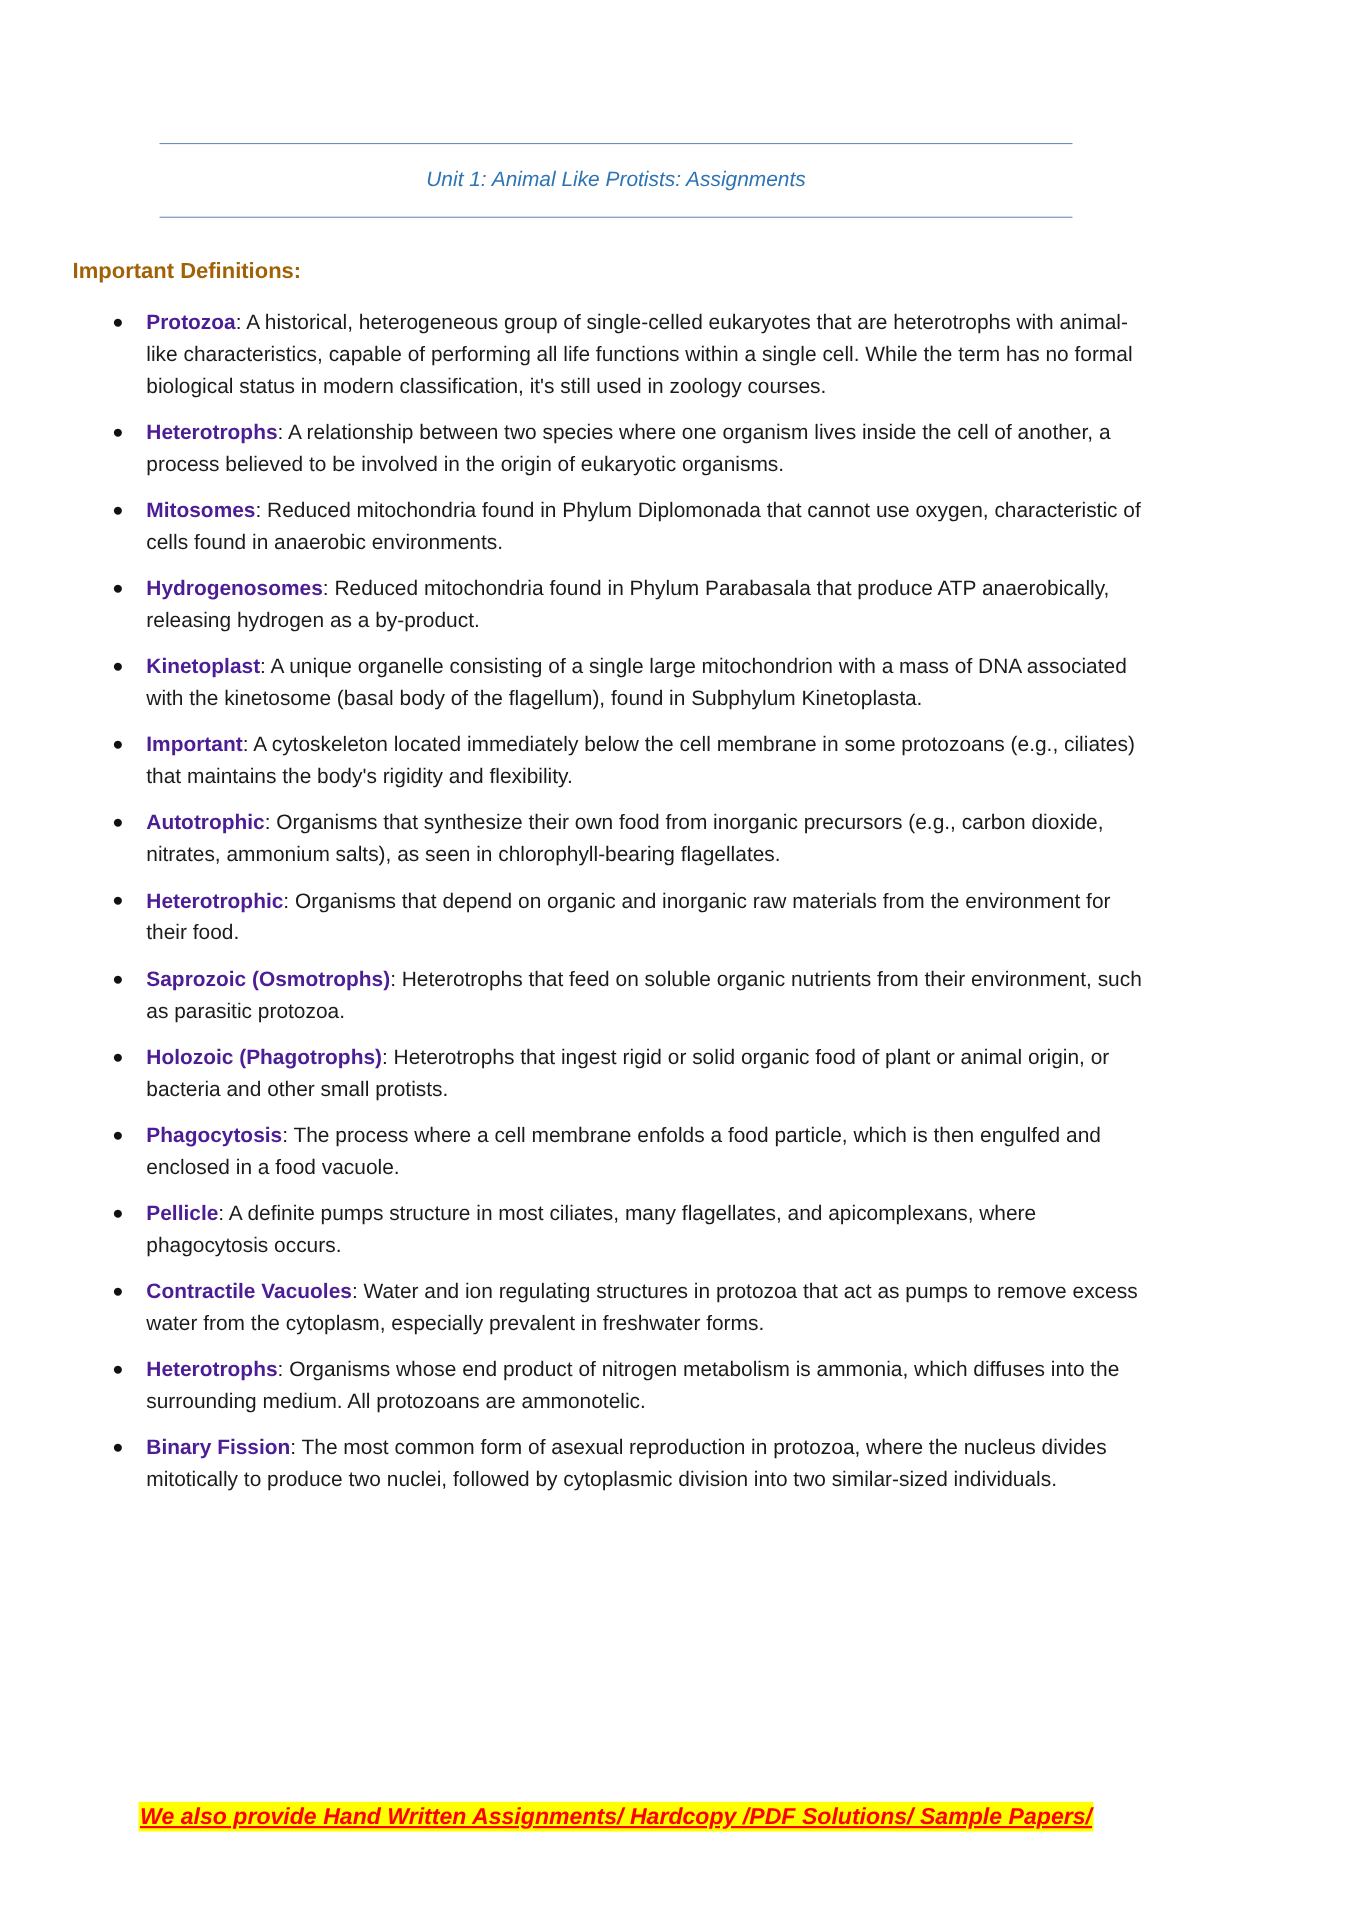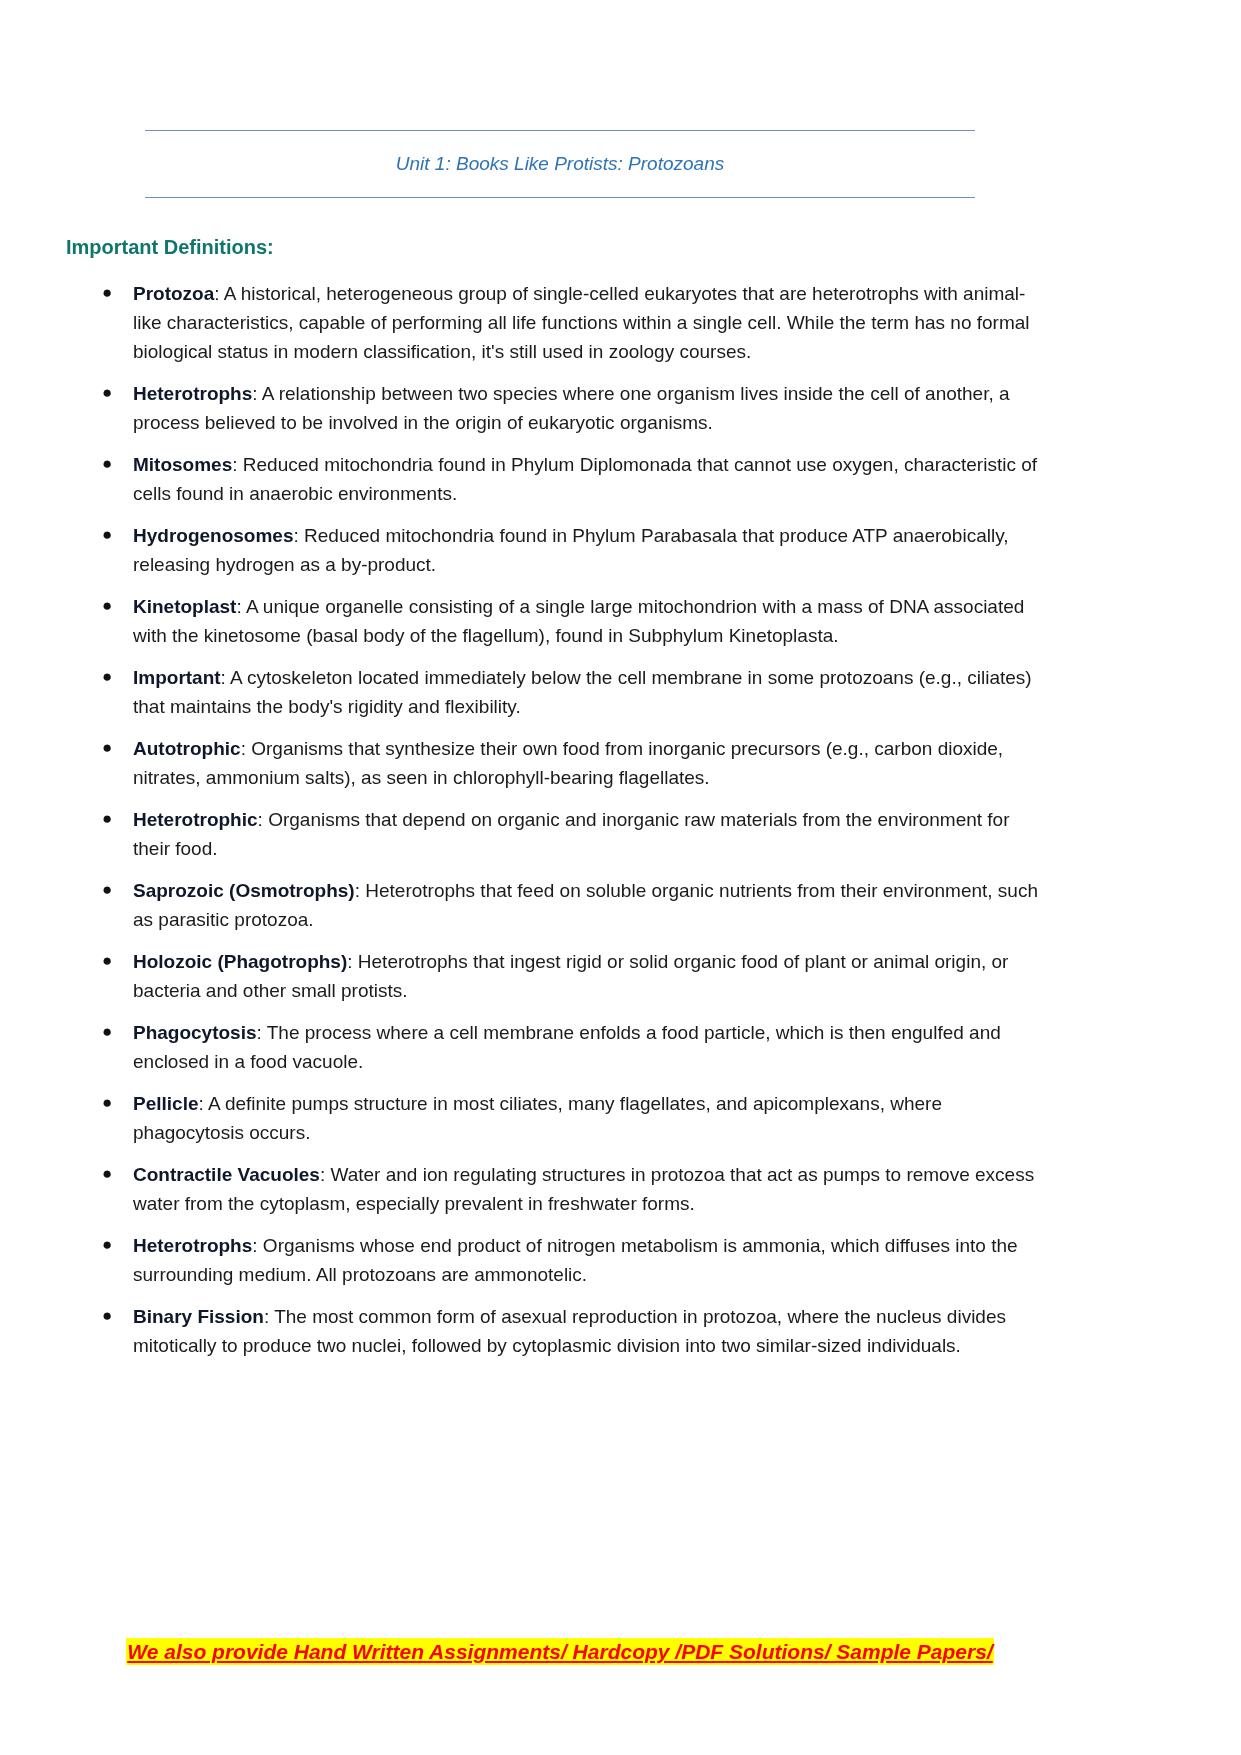--- a/index.html
+++ b/index.html
@@ -13,50 +13,50 @@
 
   .title-block { margin:130px 0 0 145px; width:830px; }
   .rule { border:none; border-top:1px solid #6a8fb8; height:0; }
   .doc-title {
     text-align:center; font-style:italic; color:#2e74b5;
     font-size:19px; line-height:26px; padding:20px 0;
   }
 
   .section-heading {
     margin:38px 0 20px 66px;
-    font-weight:bold; font-size:20px; color:#0f766e;
+    font-weight:bold; font-size:20px; color:#a16207;
   }
 
   ul.definitions { list-style:none; margin-left:66px; width:975px; }
   ul.definitions li {
     position:relative; padding-left:67px; margin-bottom:13px;
     font-size:19px; line-height:29px;
   }
   .bullet { position:absolute; left:36px; top:-1px; font-size:17px; color:#111111; }
-  .term { font-weight:bold; color:#0f172a; }
+  .term { font-weight:bold; color:#4c1d95; }
   .def-text { color:#1b1b1b; }
 
   .footer {
     position:absolute; top:1634px; left:0; width:1120px;
     text-align:center; font-size:21px; font-weight:bold; font-style:italic;
     line-height:35px;
   }
   .footer .hl {
     background:#ffff00; color:#ff0000;
     text-decoration:underline; padding:2px 1px;
   }
 </style>
 </head>
 <body>
 
 <div class="page">
 
   <div class="title-block">
     <hr class="rule">
-    <div class="doc-title">Unit 1: Books Like Protists: Protozoans</div>
+    <div class="doc-title">Unit 1: Animal Like Protists: Assignments</div>
     <hr class="rule">
   </div>
 
   <div class="section-heading">Important Definitions:</div>
 
   <ul class="definitions">
     <li>
       <span class="bullet">●</span>
       <span class="term">Protozoa</span><span class="def-text">: A historical, heterogeneous group of single-celled eukaryotes that are heterotrophs with animal-like characteristics, capable of performing all life functions within a single cell. While the term has no formal biological status in modern classification, it's still used in zoology courses.</span>
     </li>

